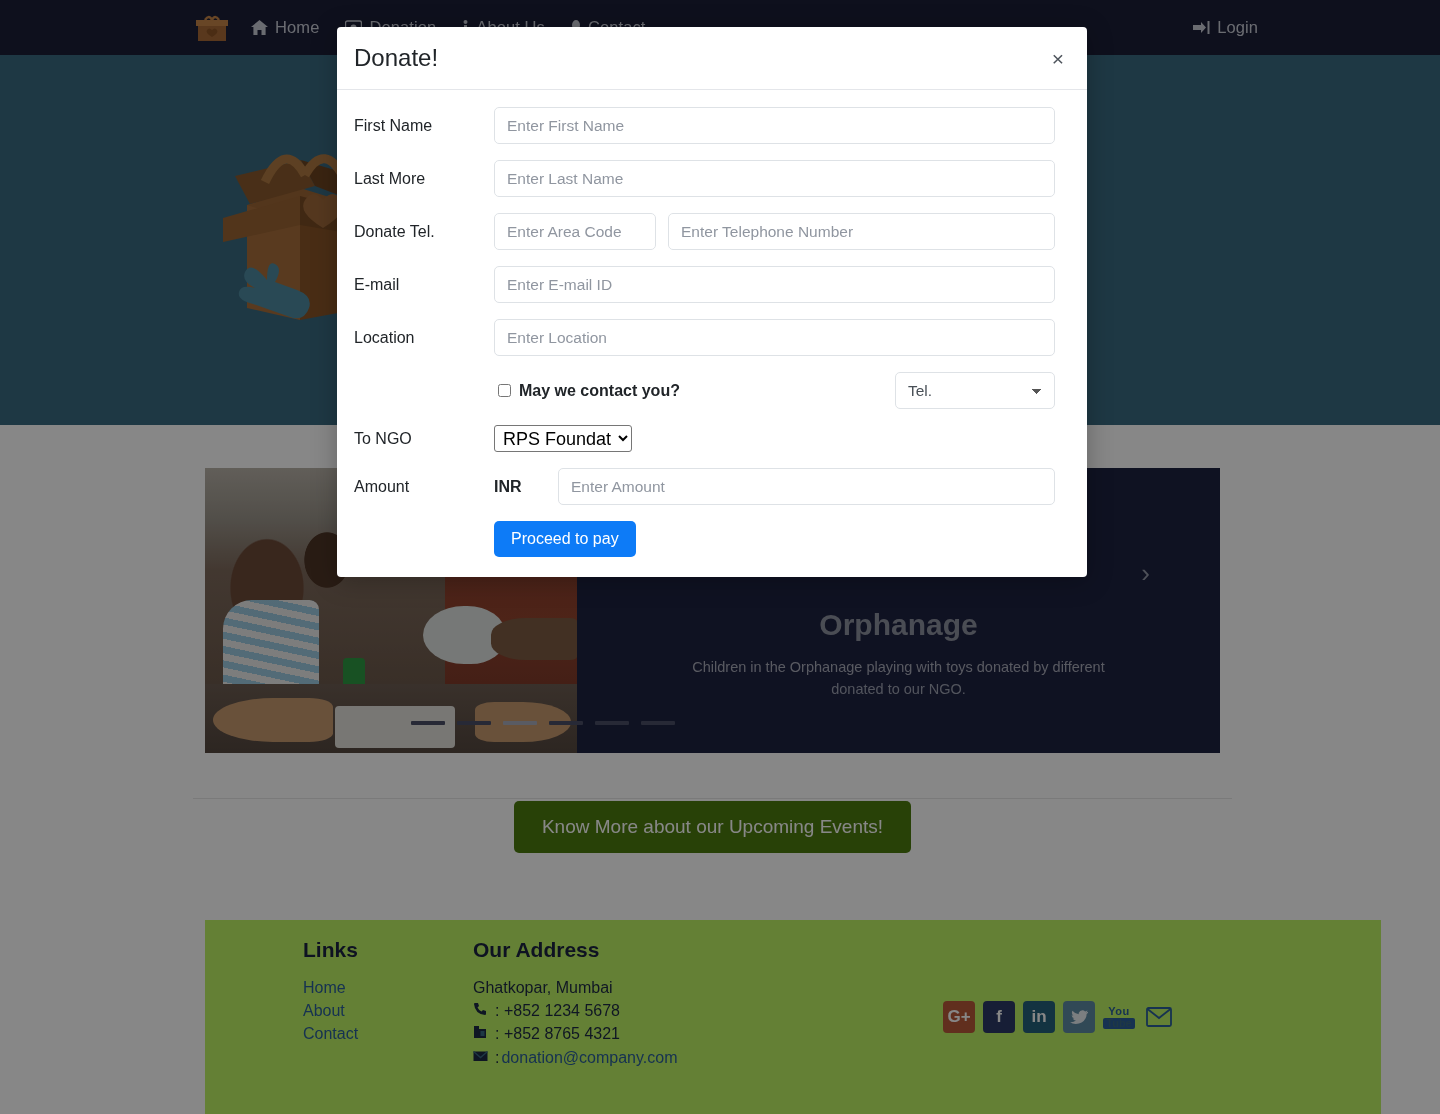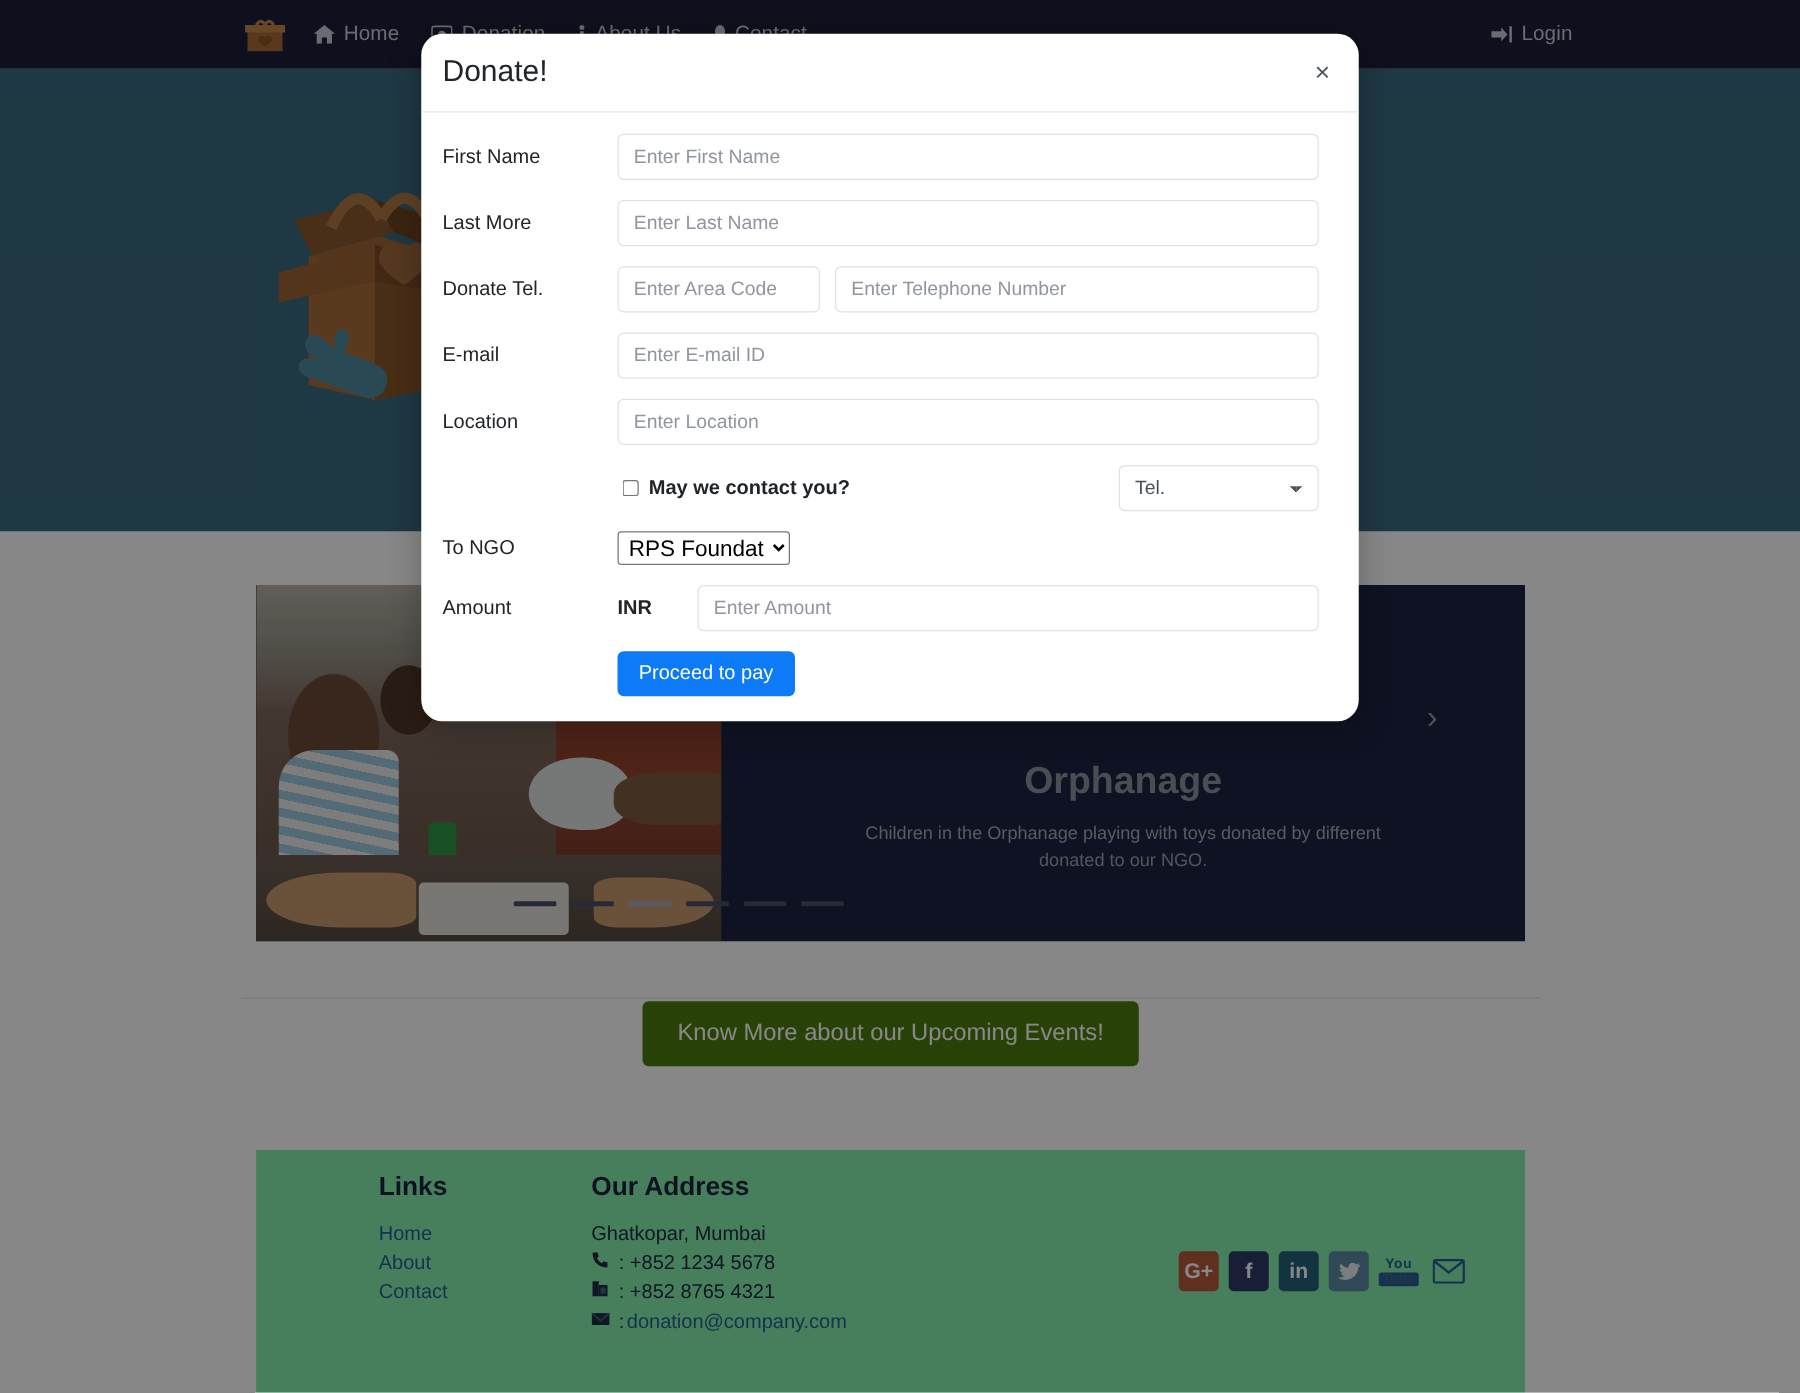--- a/index.html
+++ b/index.html
@@ -147,22 +147,22 @@
     margin-top: 2px;
     background: #4d7c0f; color: #ffffff;
     border: none; border-radius: 5px;
     padding: 15px 28px; font-size: 19px;
     font-family: "Liberation Sans", sans-serif;
   }
 
   
   .footer {
     position: absolute; left: 205px; top: 920px;
-    width: 1015px; height: 194px;
-    background: #86efac;
+    width: 1176px; height: 194px;
+    background: #bef264;
     color: #1b2340;
   }
   .footer-inner { display: flex; padding: 18px 0 0 98px; }
   .f-col-links { width: 170px; }
   .f-col-addr { width: 420px; }
   .f-head { font-size: 21px; font-weight: 600; margin: 0 0 14px 0; color: #1b2340; }
   .f-link { display: block; color: #2a5f99; font-size: 16px; line-height: 1.45; text-decoration: none; }
   .f-addr-line { font-size: 16px; line-height: 1.45; color: #1d2a44; }
   .f-contact { display: flex; align-items: center; gap: 2px; font-size: 16px; line-height: 1.45; color: #1d2a44; }
   .f-contact .g { width: 20px; display: inline-block; }
@@ -189,21 +189,21 @@
   #backdrop {
     position: absolute; inset: 0;
     background: rgba(0,0,0,0.47);
   }
 
   
   #modal {
     position: absolute; left: 337px; top: 27px;
     width: 750px; height: 550px;
     background: #ffffff;
-    border-radius: 17px;
+    border-radius: 4px;
     box-shadow: 0 4px 26px rgba(0,0,0,.25);
     overflow: hidden;
   }
   .modal-header {
     height: 63px; border-bottom: 1px solid #e4e6ea;
     display: flex; align-items: center; padding: 0 17px 0 17px;
   }
   .modal-title { font-size: 24px; font-weight: 400; color: #212529; margin: 0; }
   .modal-close {
     margin-left: auto; background: none; border: none;

